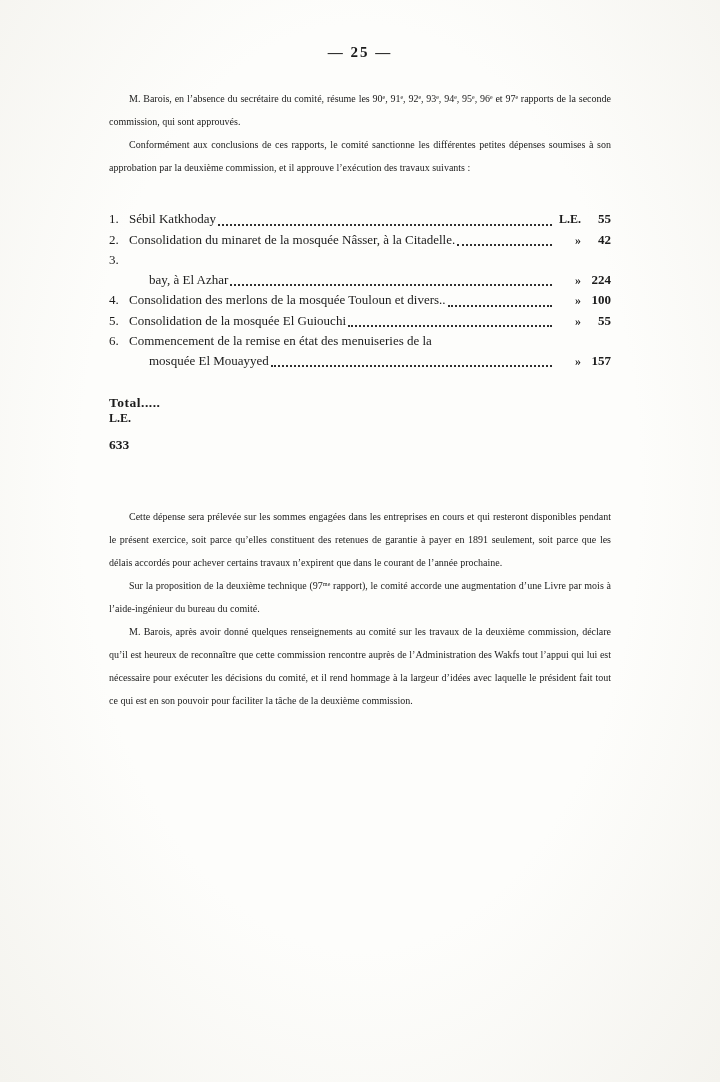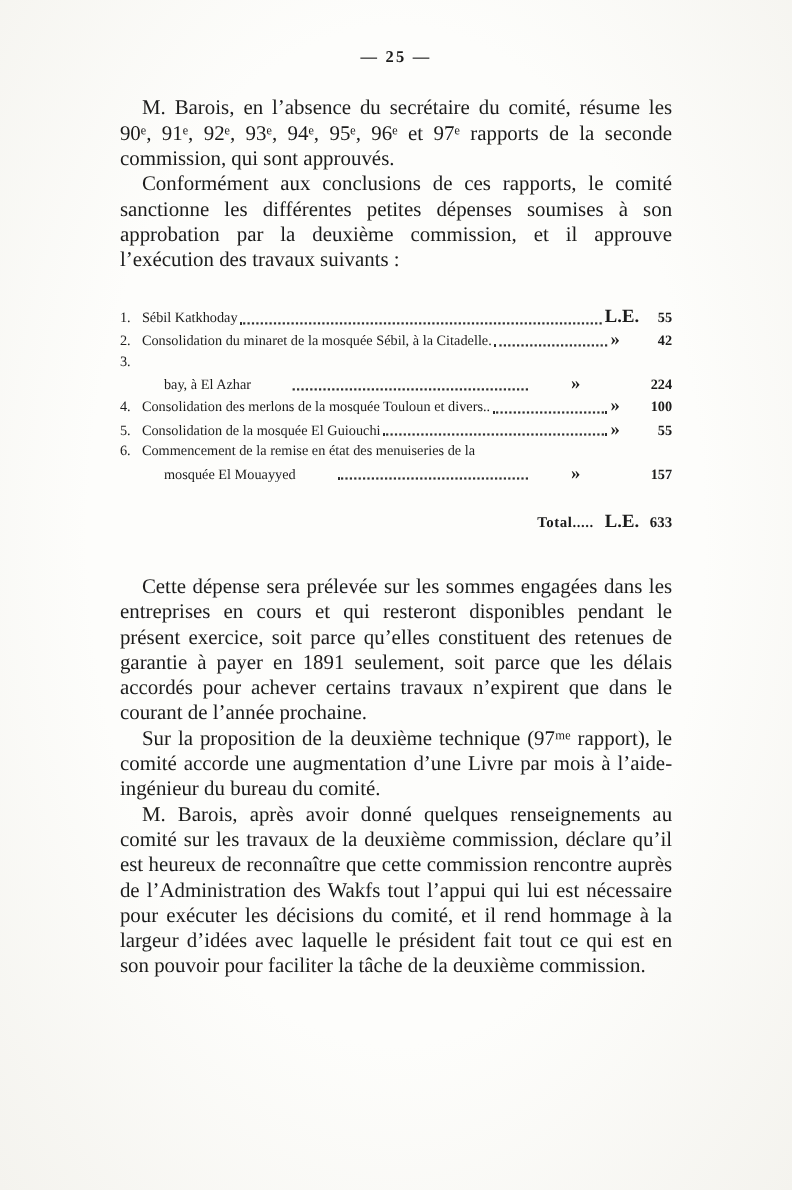--- a/index.html
+++ b/index.html
@@ -23,21 +23,21 @@
     text-align: center;
     font-weight: bold;
     font-size: 15px;
     letter-spacing: 2px;
     margin-bottom: 26px;
   }
   .para {
     margin: 0;
     text-indent: 20px;
     text-align: justify;
-    font-size: 19px;
+    font-size: 10px;
     line-height: 23px;
   }
   .expense-list {
     margin: 30px 0 0 0;
     font-size: 13px;
   }
   .row, .line {
     display: flex;
     align-items: baseline;
     line-height: 19.5px;
@@ -46,36 +46,37 @@
   .text { flex: 0 1 auto; white-space: nowrap; }
   .leader {
     flex: 1 1 4px;
     min-width: 2px;
     border-bottom: 2px dotted #2e2e2e;
     align-self: flex-end;
     margin: 0 3px 4px 2px;
   }
   .cur {
     flex: 0 0 26px;
-    text-align: left;
+    text-align: right;
     font-weight: bold;
-    font-size: 17px;
+    font-size: 12px;
   }
   .amt {
     flex: 0 0 30px;
     text-align: right;
     font-weight: bold;
   }
-  .line.cont { padding-left: 40px; gap: 36px; }
+  .line.cont { padding-left: 40px; }
   .total-row {
     display: flex;
     align-items: baseline;
     justify-content: flex-end;
     font-size: 13.5px;
     margin: 24px 0 38px 0;
+    flex-direction: column;
   }
   .total-label {
     margin-right: 10px;
     font-weight: bold;
     letter-spacing: 0.5px;
   }
   .body-text { margin-top: 0; }
 </style>
 </head>
 <body>
@@ -92,21 +93,21 @@
     <div class="row">
       <span class="num">1.</span>
       <span class="text">Sébil Katkhoday</span>
       <span class="leader"></span>
       <span class="cur">L.E.</span>
       <span class="amt">55</span>
     </div>
 
     <div class="row">
       <span class="num">2.</span>
-      <span class="text">Consolidation du minaret de la mosquée Sébil, à la Citadelle.</span>
+      <span class="text">Consolidation du minaret de la mosquée Nâsser, à la Citadelle.</span>
       <span class="leader"></span>
       <span class="cur">»</span>
       <span class="amt">42</span>
     </div>
 
     <div class="row2">
       <div class="line">
         <span class="num">3.</span>
       </div>
       <div class="line cont">

